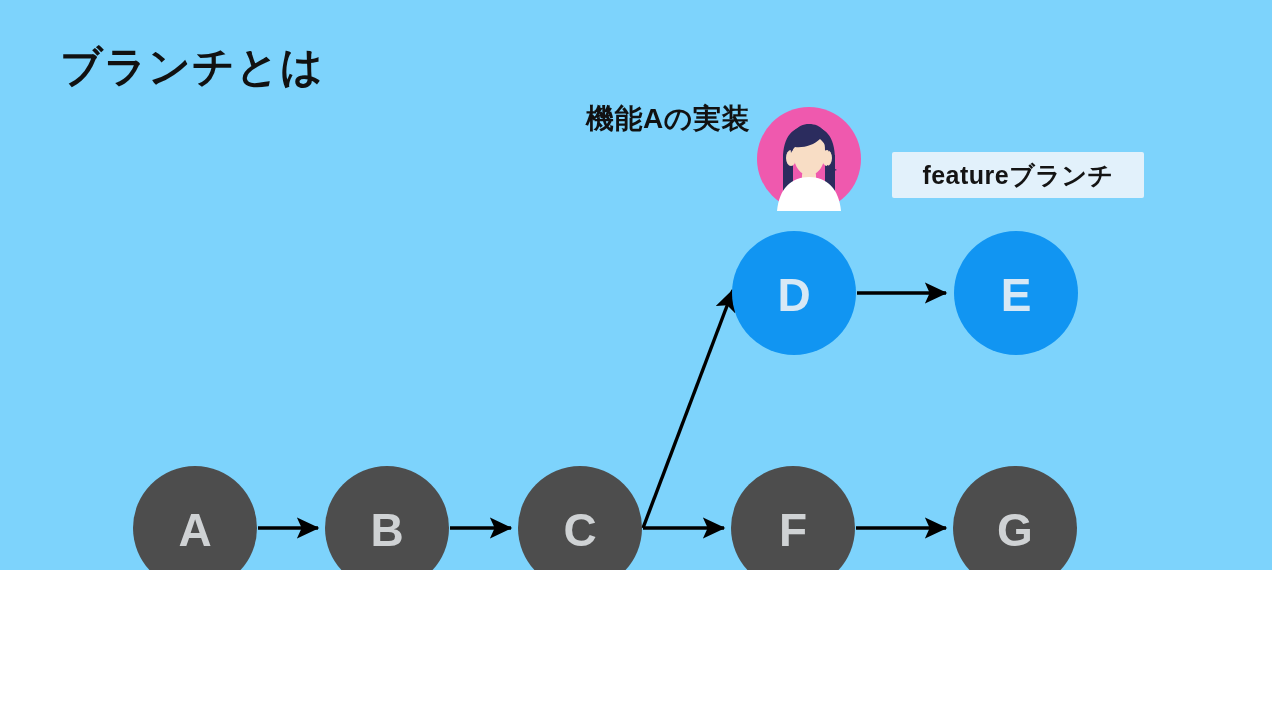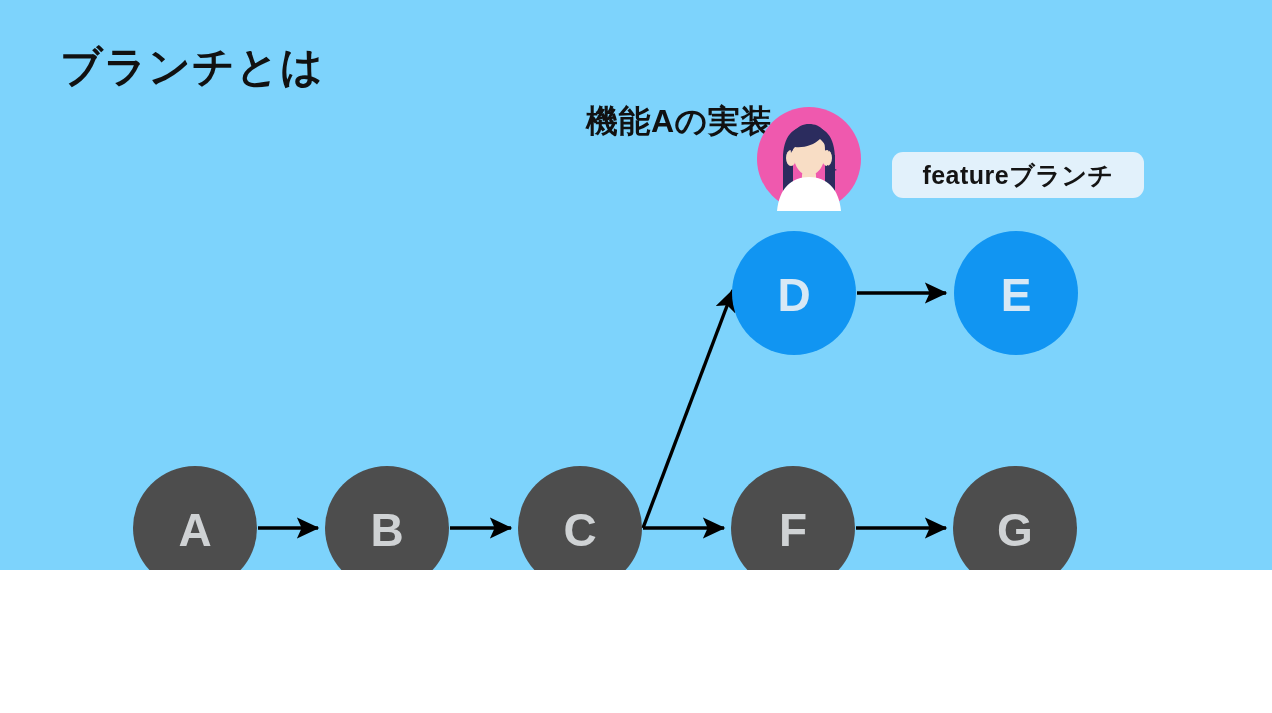--- a/index.html
+++ b/index.html
@@ -31,32 +31,32 @@
     letter-spacing: 1px;
     line-height: 1.1;
     white-space: nowrap;
   }
 
   
   #feature-annotation {
     position: absolute;
     left: 586px;
     top: 100px;
-    font-size: 32px;
+    font-size: 28px;
     font-weight: 700;
     color: #111111;
     white-space: nowrap;
     letter-spacing: 0.5px;
   }
 
   
   .branch-badge {
     position: absolute;
     background: #E2F1FB;
-    border-radius: 11px;
+    border-radius: 2px;
     color: #141414;
     font-size: 25px;
     font-weight: 700;
     white-space: nowrap;
     display: flex;
     align-items: center;
     justify-content: center;
     letter-spacing: 0.5px;
   }
   #badge-feature {

